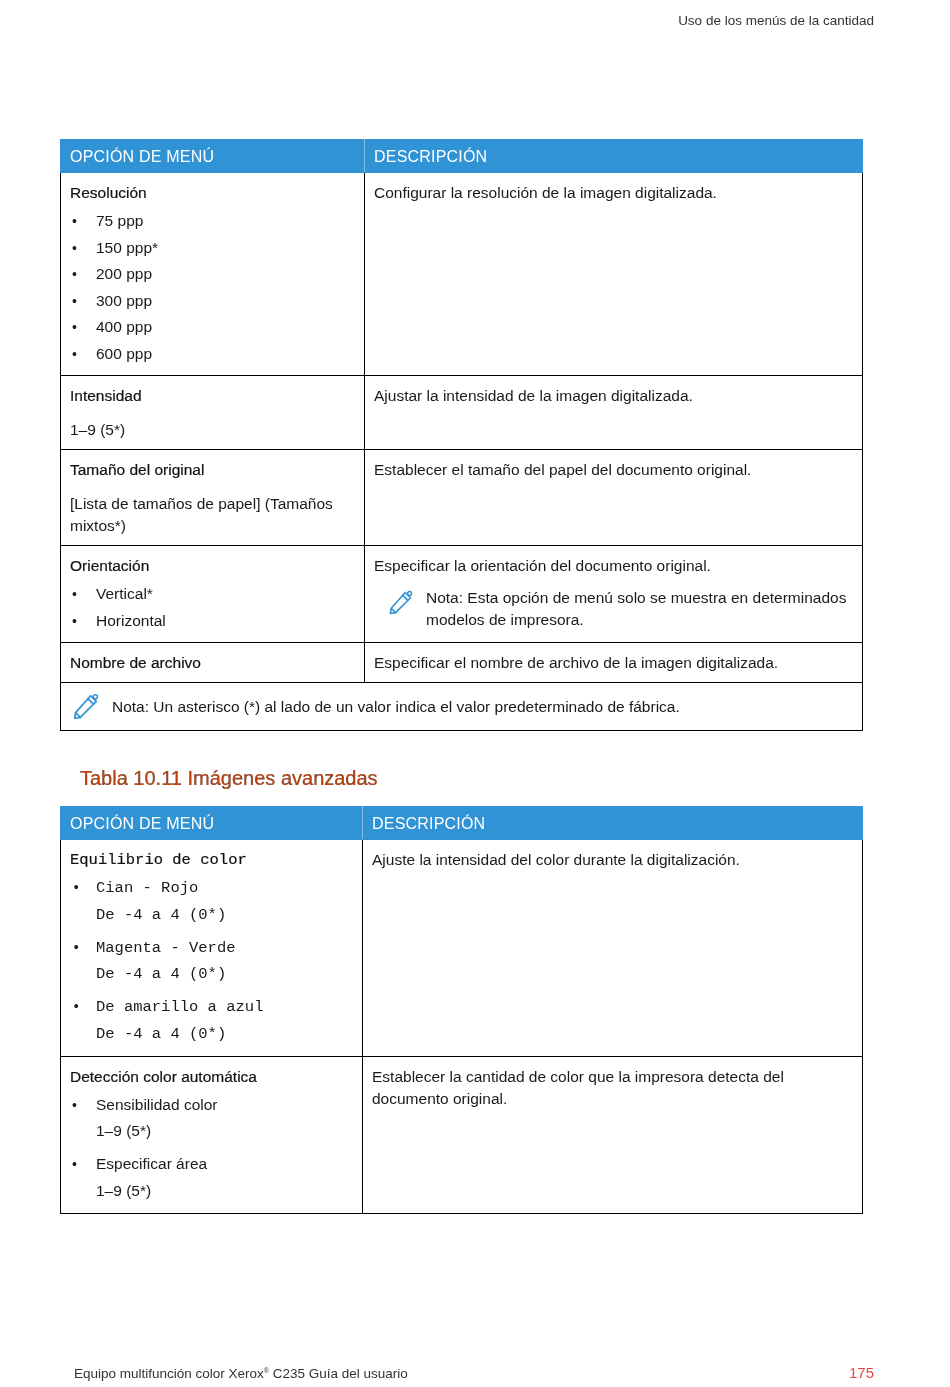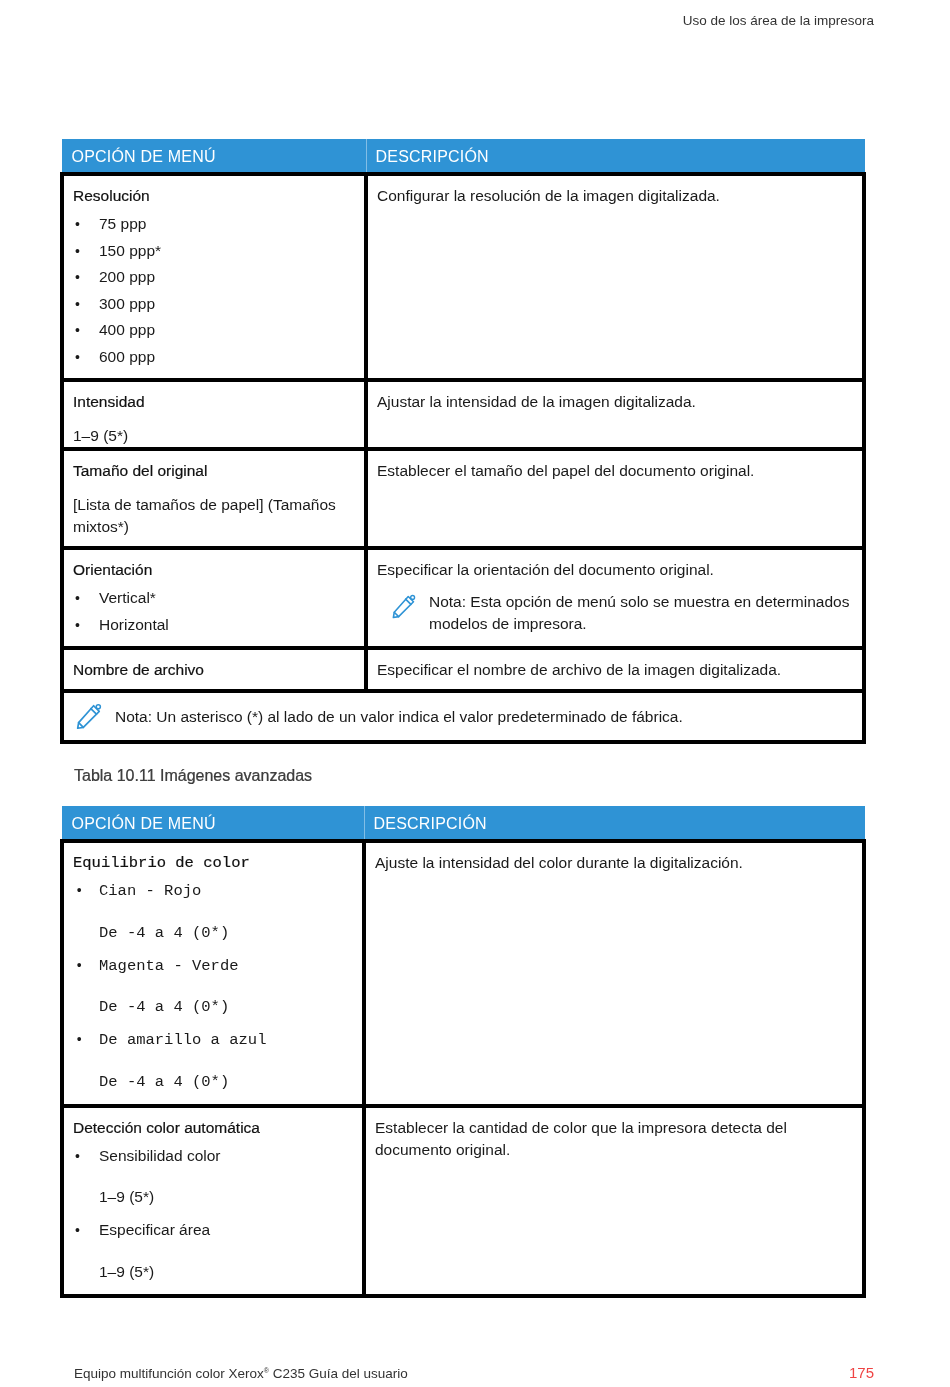--- a/index.html
+++ b/index.html
@@ -15,48 +15,48 @@
       position: absolute; left: 60px; width: 802px; border-collapse: collapse;
       font-size: 15.5px; table-layout: fixed;
     }
     table.menu th {
       background: #2f93d5; color: #fff; font-weight: normal; text-align: left;
       padding: 8px 9px 6px 9px; font-size: 16px; letter-spacing: 0.2px;
       border: 1px solid #2f93d5; border-right: 1px solid #ffffff66;
     }
     table.menu th:last-child { border-right: 1px solid #2f93d5; }
     table.menu td {
-      border: 4px solid #000000; vertical-align: top; padding: 9px 9px 8px 9px;
+      border: 1px solid #000000; vertical-align: top; padding: 9px 9px 8px 9px;
       line-height: 22px;
     }
     .opt-title { font-weight: normal; color: #111; -webkit-text-stroke: 0.2px #111; }
     ul.bul { list-style: none; margin: 4px 0 0 0; padding: 0; }
     ul.bul li { position: relative; padding-left: 26px; line-height: 26.5px; }
     ul.bul li::before {
       content: "•"; position: absolute; left: 2px; top: 0; font-size: 14px;
     }
-    .sub-val { padding-left: 26px; margin-top: 17px; margin-bottom: 9px; }
+    .sub-val { padding-left: 26px; margin-top: 2px; margin-bottom: 9px; }
     .plain-val { margin-top: 12px; }
     .note-inline { display: flex; margin-top: 10px; padding-left: 12px; }
     .note-inline .pen { width: 28px; height: 28px; margin-right: 12px; flex: none; margin-top: 2px; }
     .note-row td { padding: 22px 9px 12px 20px; }
     .note-row .wrap { display: flex; align-items: center; }
     .note-row .pen { width: 30px; height: 30px; margin-right: 12px; }
     .caption {
-      position: absolute; left: 74px; top: 767px; font-size: 16px; color: #404040;
+      position: absolute; left: 80px; top: 767px; font-size: 20px; color: #c2410c;
       -webkit-text-stroke: 0.2px #111;
     }
     .footer-left { position: absolute; left: 74px; top: 1366px; font-size: 13.5px; color: #333; }
     .footer-left sup { font-size: 7px; }
     .footer-right { position: absolute; right: 76px; top: 1364px; font-size: 15px; color: #ef4444; }
   </style>
 </head>
 <body>
 
-<div class="running-head">Uso de los área de la impresora</div>
+<div class="running-head">Uso de los menús de la cantidad</div>
 
 <table class="menu" style="top:139px;">
   <colgroup>
       <col style="width:304px">
       <col style="width:498px">
     </colgroup>
   <thead>
     <tr>
       <th>OPCIÓN DE MENÚ</th>
       <th>DESCRIPCIÓN</th>
@@ -71,21 +71,21 @@
           <li>150 ppp*</li>
           <li>200 ppp</li>
           <li>300 ppp</li>
           <li>400 ppp</li>
           <li>600 ppp</li>
         </ul>
       </td>
       <td>Configurar la resolución de la imagen digitalizada.</td>
     </tr>
     <tr>
-      <td style="padding-bottom:0;">
+      <td style="padding-bottom:8px;">
         <div class="opt-title">Intensidad</div>
         <div class="plain-val">1–9 (5*)</div>
       </td>
       <td>Ajustar la intensidad de la imagen digitalizada.</td>
     </tr>
     <tr>
       <td>
         <div class="opt-title">Tamaño del original</div>
         <div class="plain-val">[Lista de tamaños de papel] (Tamaños mixtos*)</div>
       </td>

